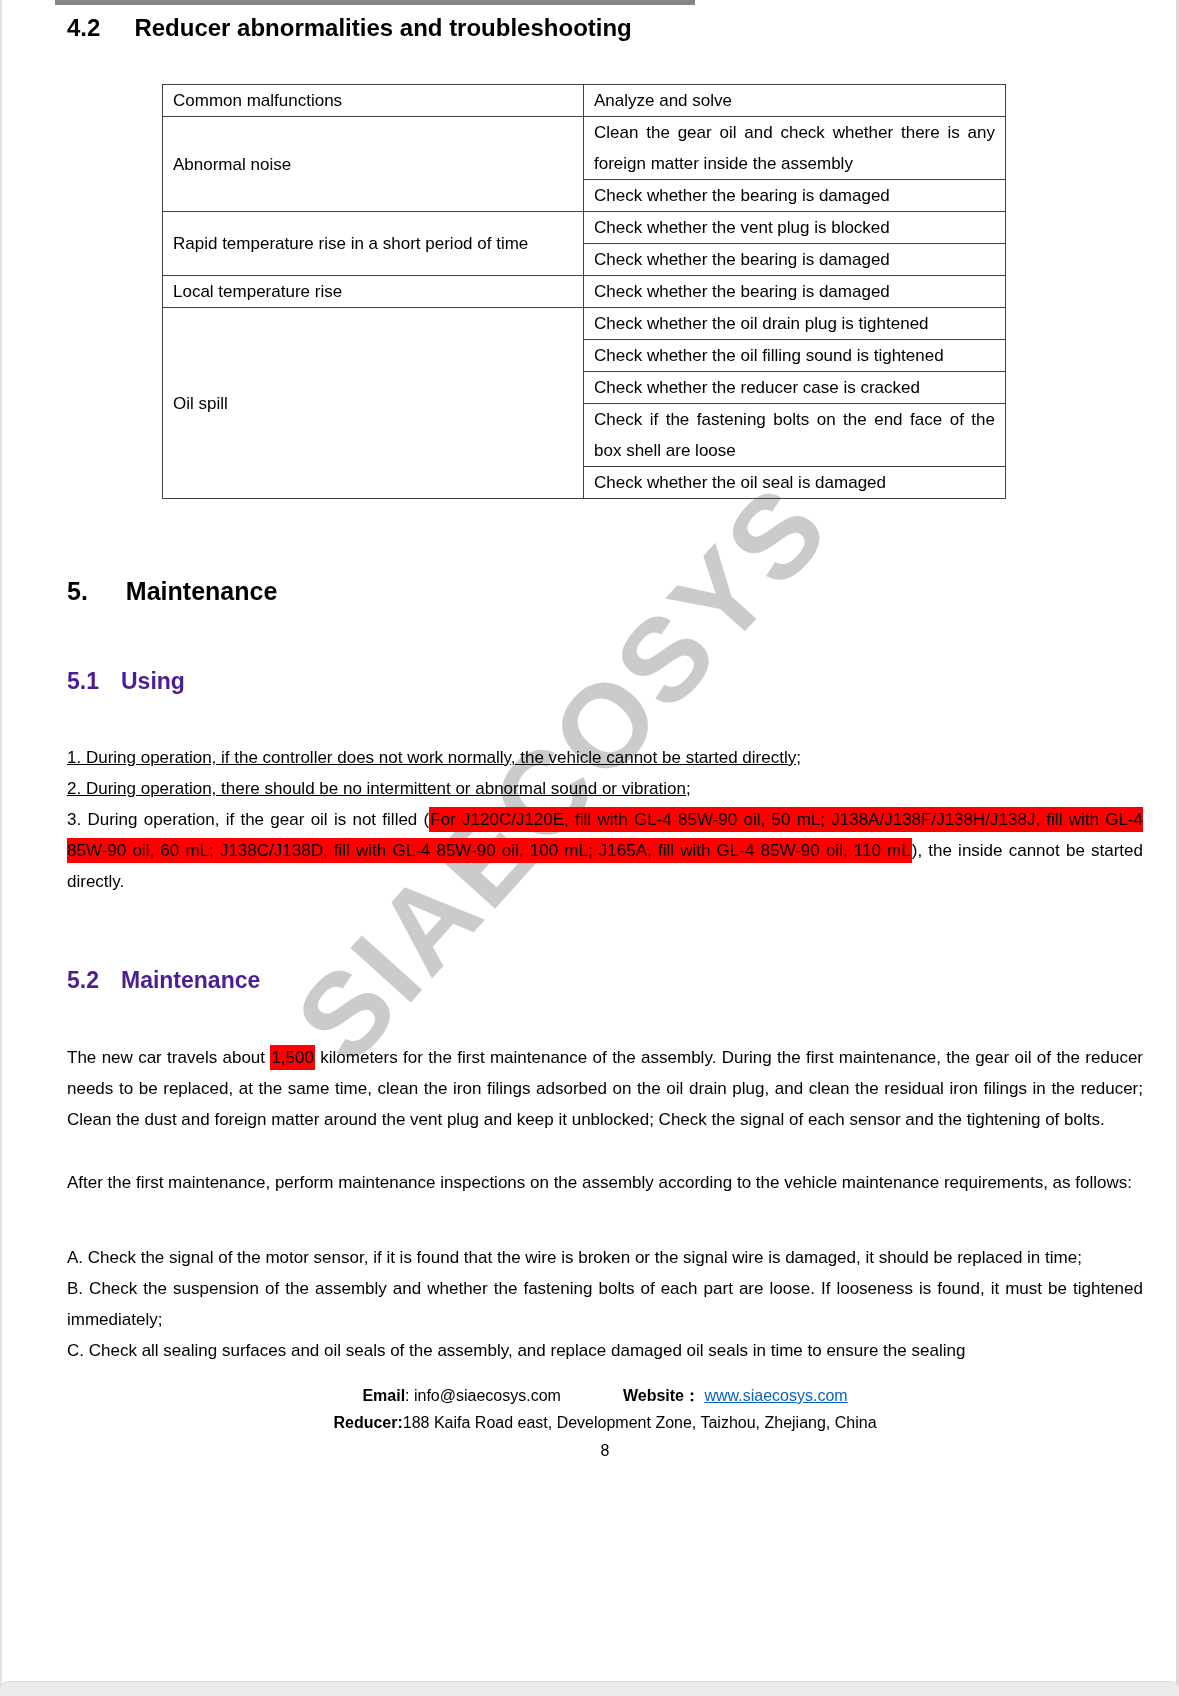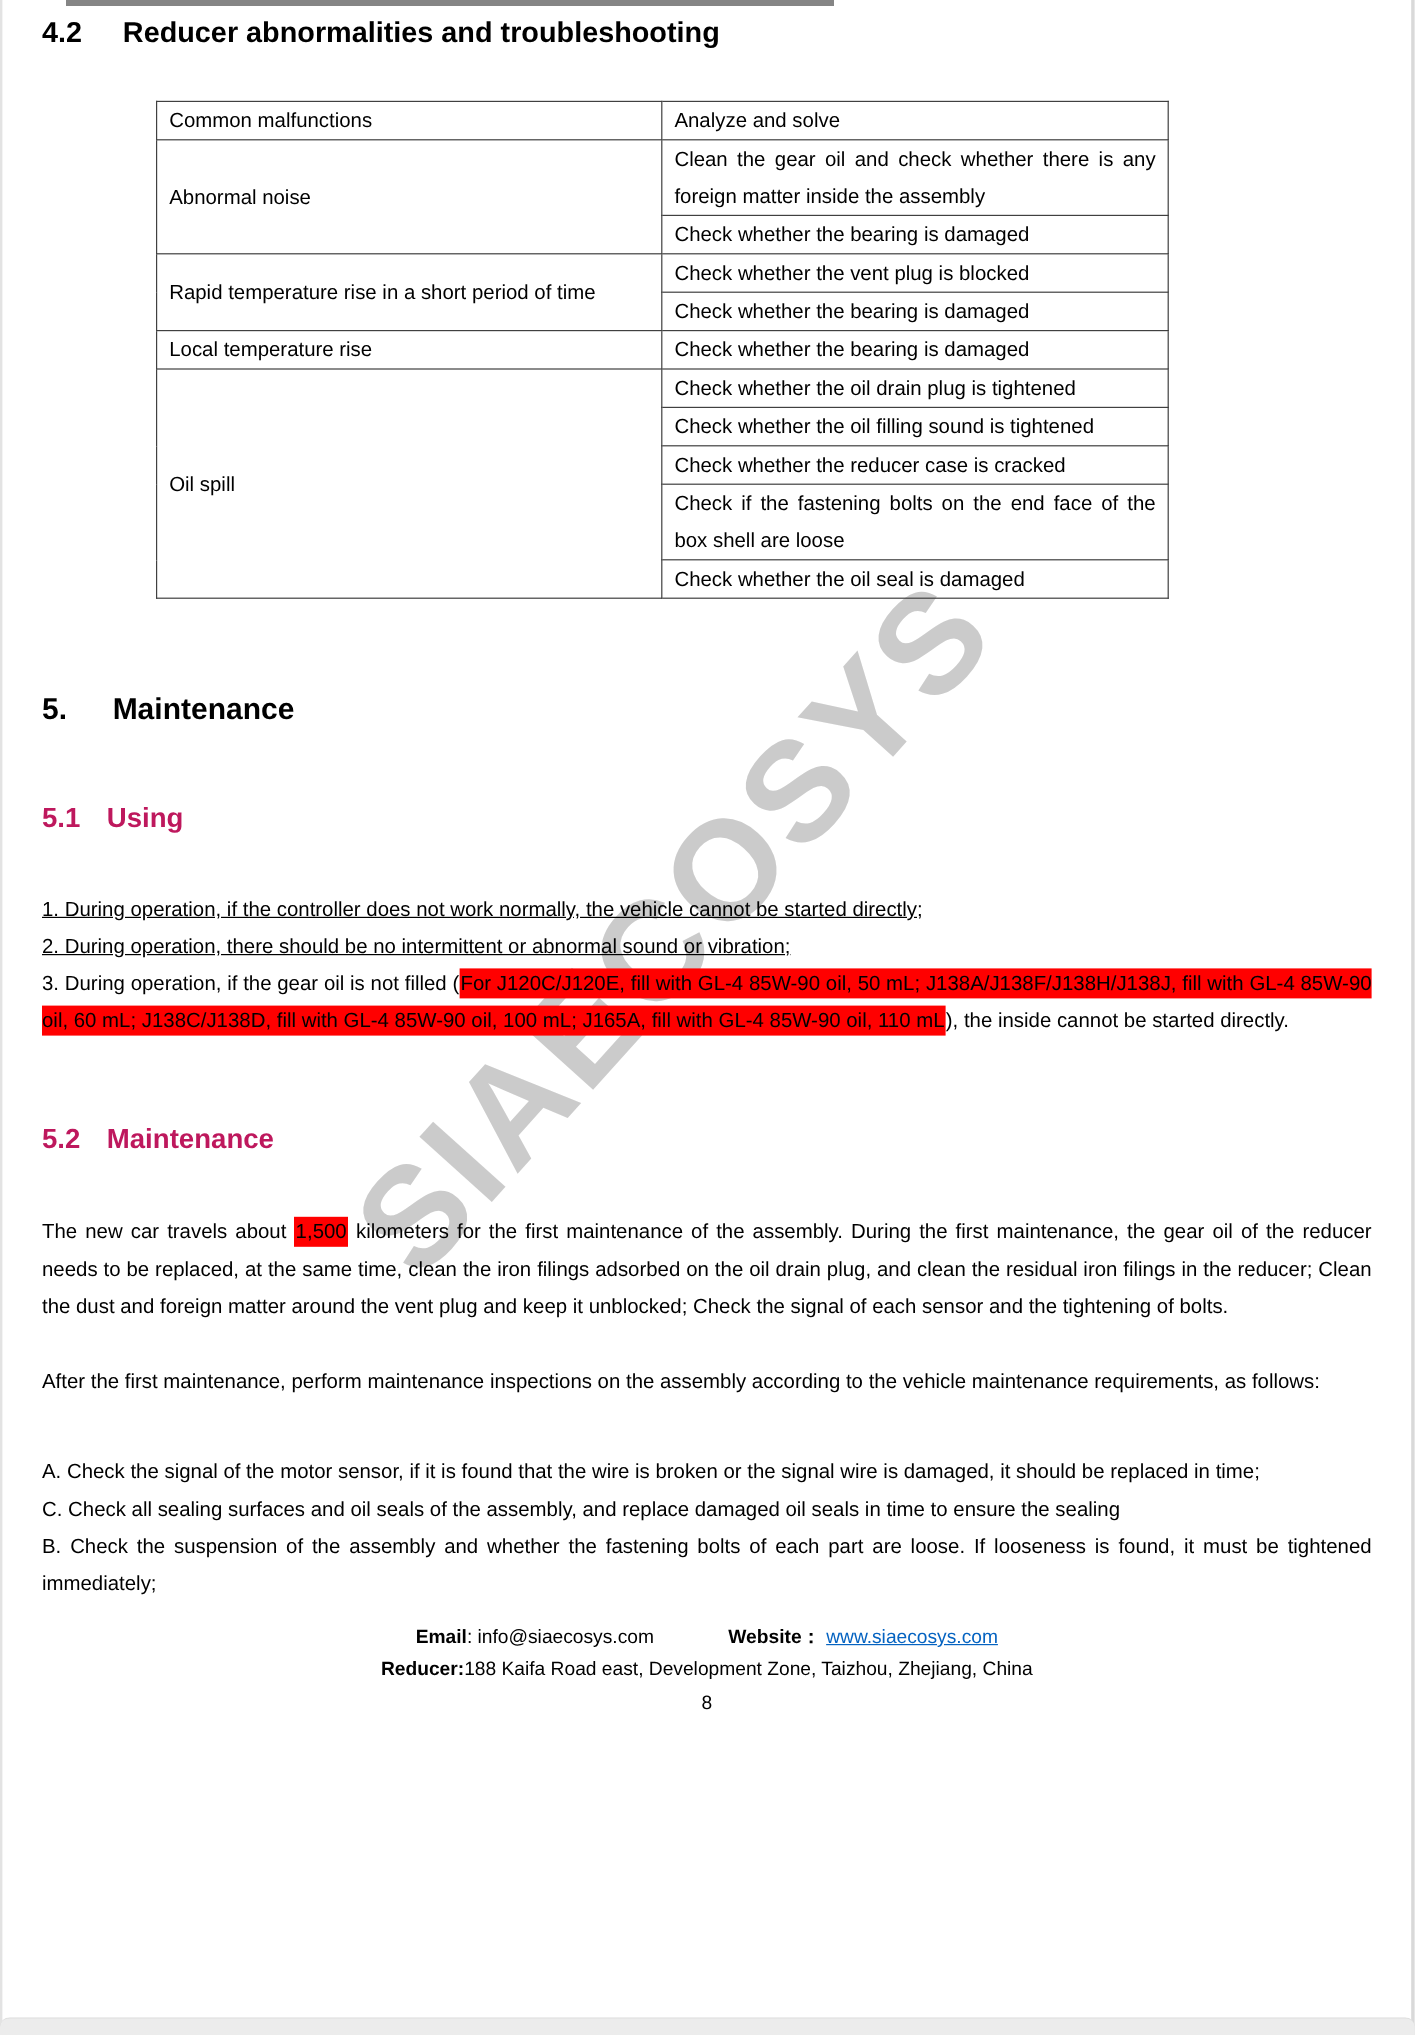--- a/index.html
+++ b/index.html
@@ -30,21 +30,21 @@
   }
   .watermark {
     position:absolute; left:165px; top:705px;
     width:790px; text-align:center;
     font-size:118px; font-weight:bold; letter-spacing:4px;
     color:#c3c3c3; opacity:.85;
     transform:rotate(-48deg);
     transform-origin:center center;
     z-index:0; pointer-events:none; white-space:nowrap;
   }
-  .content { position:relative; z-index:1; }
+  .content { position:relative; z-index:1;margin-left:32px; }
 
   h1.sec42 { font-size:24px; font-weight:bold; color:#000; }
   h1.sec42 .num { margin-right:34px; }
 
   table.trouble {
     border-collapse:collapse;
     margin:42px 0 0 95px;
     width:844px;
     font-size:17px; color:#000;
     background:transparent;
@@ -53,21 +53,21 @@
     border:1.5px solid #404040;
     line-height:31px;
     padding:0 10px;
     vertical-align:middle;
   }
   table.trouble td.c1 { width:421px; }
   table.trouble td.just { text-align:justify; }
 
   h2.sec5 { font-size:25px; font-weight:bold; color:#000; margin:78px 0 0 0; }
   h2.sec5 .num { margin-right:38px; }
-  h3.subsec { font-size:23px; font-weight:bold; color:#be185d; }
+  h3.subsec { font-size:23px; font-weight:bold; color:#4c1d95; }
   h3.s51 { margin-top:62px; }
   h3.s52 { margin-top:70px; }
 
   .bodytext { font-size:17px; line-height:31px; color:#000; }
   .using-list { margin-top:47px; }
   .using-item { text-align:left;text-decoration:underline; }
   .using-item3 { text-align:justify; }
 
   mark.hl {
     background:#ff0000; color:#000;
@@ -153,22 +153,22 @@
       <div class="using-item3"><span>3. During operation, if the gear oil is not filled (</span><mark class="hl">For J120C/J120E, fill with GL-4 85W-90 oil, 50 mL; J138A/J138F/J138H/J138J, fill with GL-4 85W-90 oil, 60 mL; J138C/J138D, fill with GL-4 85W-90 oil, 100 mL; J165A, fill with GL-4 85W-90 oil, 110 mL</mark><span>), the inside cannot be started directly.</span></div>
     </div>
 
     <h3 class="subsec s52"><span class="num" style="margin-right:22px">5.2</span><span>Maintenance</span></h3>
 
     <div class="bodytext para p1"><span>The new car travels about </span><mark class="hl">1,500</mark><span> kilometers for the first maintenance of the assembly. During the first maintenance, the gear oil of the reducer needs to be replaced, at the same time, clean the iron filings adsorbed on the oil drain plug, and clean the residual iron filings in the reducer; Clean the dust and foreign matter around the vent plug and keep it unblocked; Check the signal of each sensor and the tightening of bolts.</span></div>
 
     <div class="bodytext para p2">After the first maintenance, perform maintenance inspections on the assembly according to the vehicle maintenance requirements, as follows:</div>
 
     <div class="bodytext para pA">A. Check the signal of the motor sensor, if it is found that the wire is broken or the signal wire is damaged, it should be replaced in time;</div>
+    <div class="bodytext para">B. Check the suspension of the assembly and whether the fastening bolts of each part are loose. If looseness is found, it must be tightened immediately;</div>
     <div class="bodytext para">C. Check all sealing surfaces and oil seals of the assembly, and replace damaged oil seals in time to ensure the sealing</div>
-    <div class="bodytext para">B. Check the suspension of the assembly and whether the fastening bolts of each part are loose. If looseness is found, it must be tightened immediately;</div>
 
     <div class="footer">
       <div><b>Email</b><span>: info@siaecosys.com</span><span class="gap"></span><b>Website：</b> <a>www.siaecosys.com</a></div>
       <div><b>Reducer:</b><span>188 Kaifa Road east, Development Zone, Taizhou, Zhejiang, China</span></div>
       <div class="pagenum">8</div>
     </div>
 
   </div>
 </div>
 

